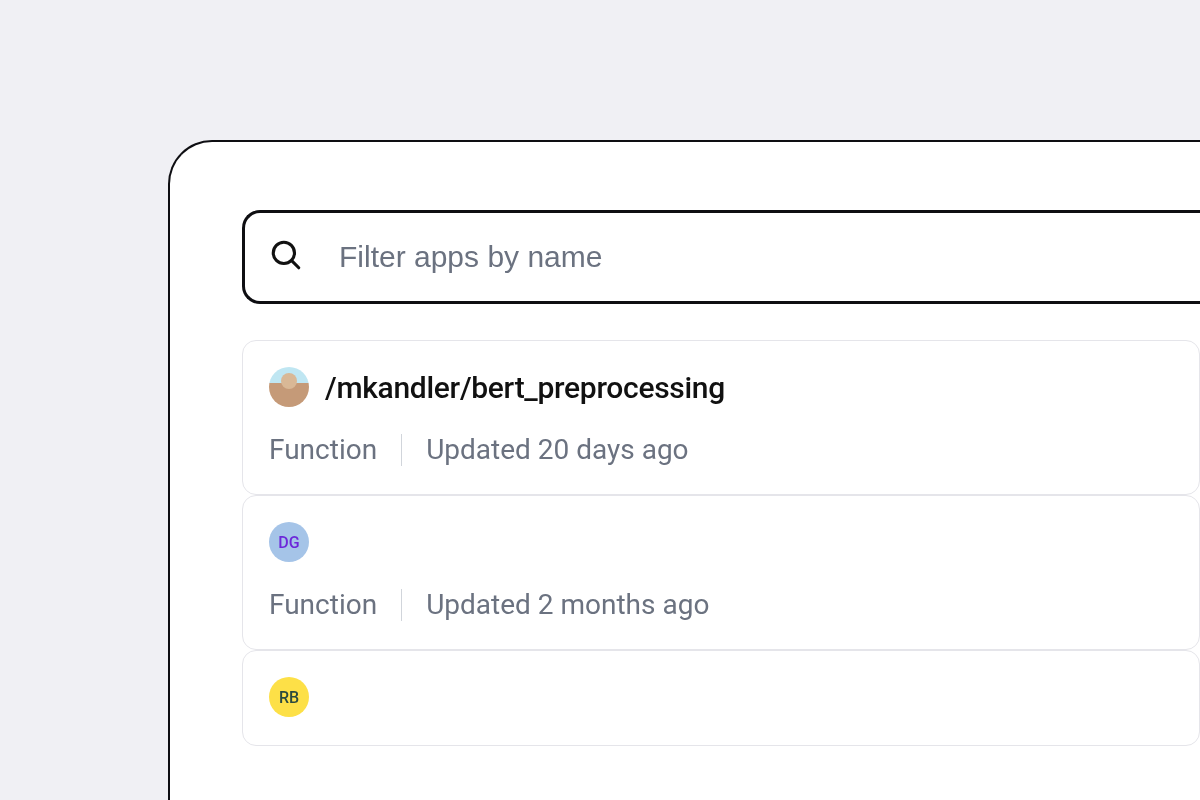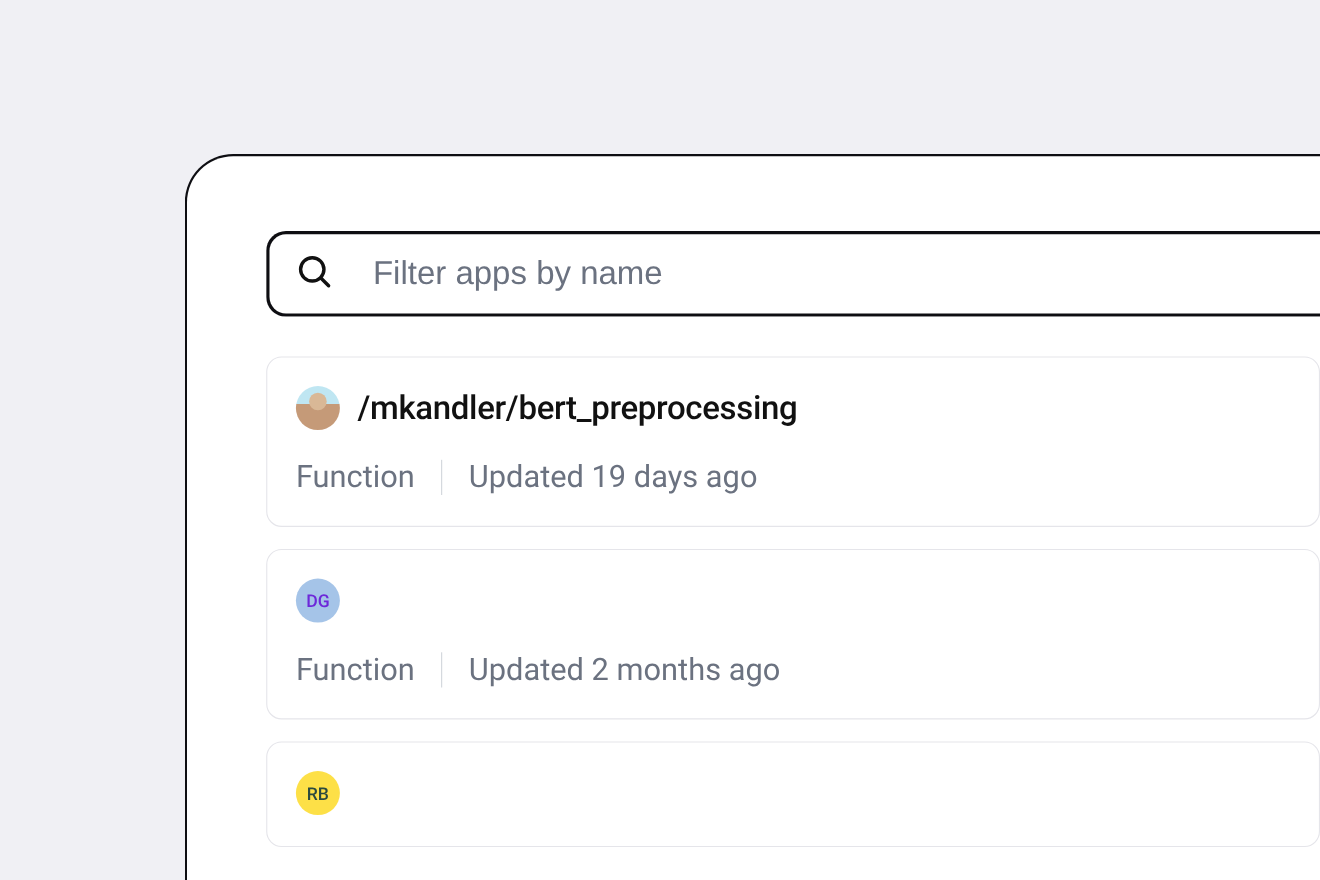--- a/index.html
+++ b/index.html
@@ -18,41 +18,41 @@
       bottom: 0;
       background: #ffffff;
       border: 2px solid #0e0e12;
       border-right: none;
       border-bottom: none;
       border-top-left-radius: 44px;
       padding-top: 68px;
       padding-left: 72px;
     }
     .search-box {
-      height: 78px;
+      height: 94px;
       border: 3px solid #0e0e12;
       border-right: none;
       border-radius: 18px 0 0 18px;
       display: flex;
       align-items: center;
       padding-left: 24px;
       gap: 36px;
       justify-content: space-between;
     }
     .search-box svg { stroke: #111; }
     .search-input {
       border: none;
       outline: none;
       font-size: 30px;
       color: #6b7280;
       flex: 1;
       background: transparent;
     }
     .search-input::placeholder { color: #6b7280; }
-    .list { margin-top: 36px; display: flex; flex-direction: column; gap: 20px; }
+    .list { margin-top: 36px; display: flex; flex-direction: column; }
     .card {
       border: 1px solid #e5e5ea;
       border-radius: 14px;
       padding: 26px 26px 28px 26px;
       background: #fff;
     }
     .card-header { display: flex; align-items: center; gap: 16px; }
     .avatar {
       width: 40px; height: 40px; border-radius: 50%;
       display: flex; align-items: center; justify-content: center;
@@ -90,21 +90,21 @@
   <div class="list">
 
     <div class="card">
       <div class="card-header">
         <div class="avatar photo"></div>
         <div class="title">/mkandler/bert_preprocessing</div>
       </div>
       <div class="meta">
         <span>Function</span>
         <span class="divider"></span>
-        <span>Updated 19 days ago</span>
+        <span>Updated 20 days ago</span>
       </div>
     </div>
 
     <div class="card">
       <div class="card-header">
         <div class="avatar dg">DG</div>
       </div>
       <div class="meta">
         <span>Function</span>
         <span class="divider"></span>

